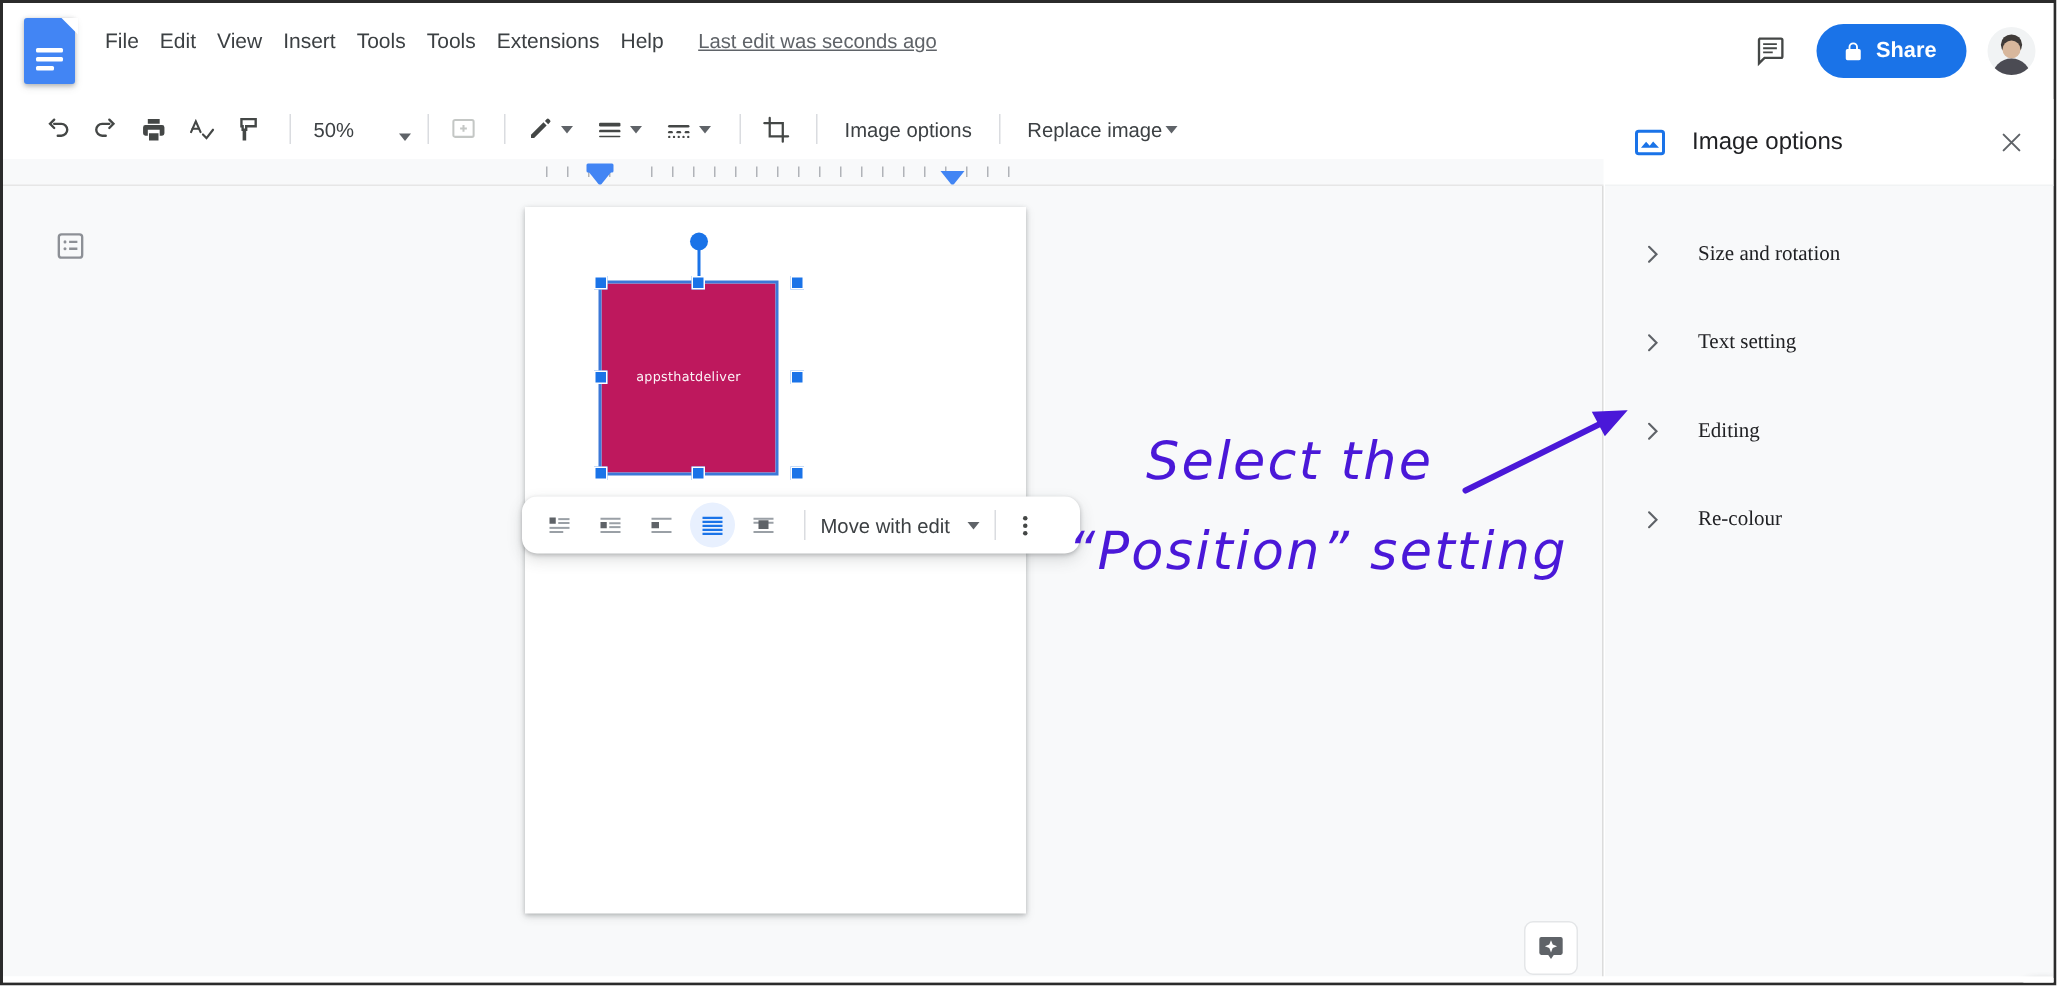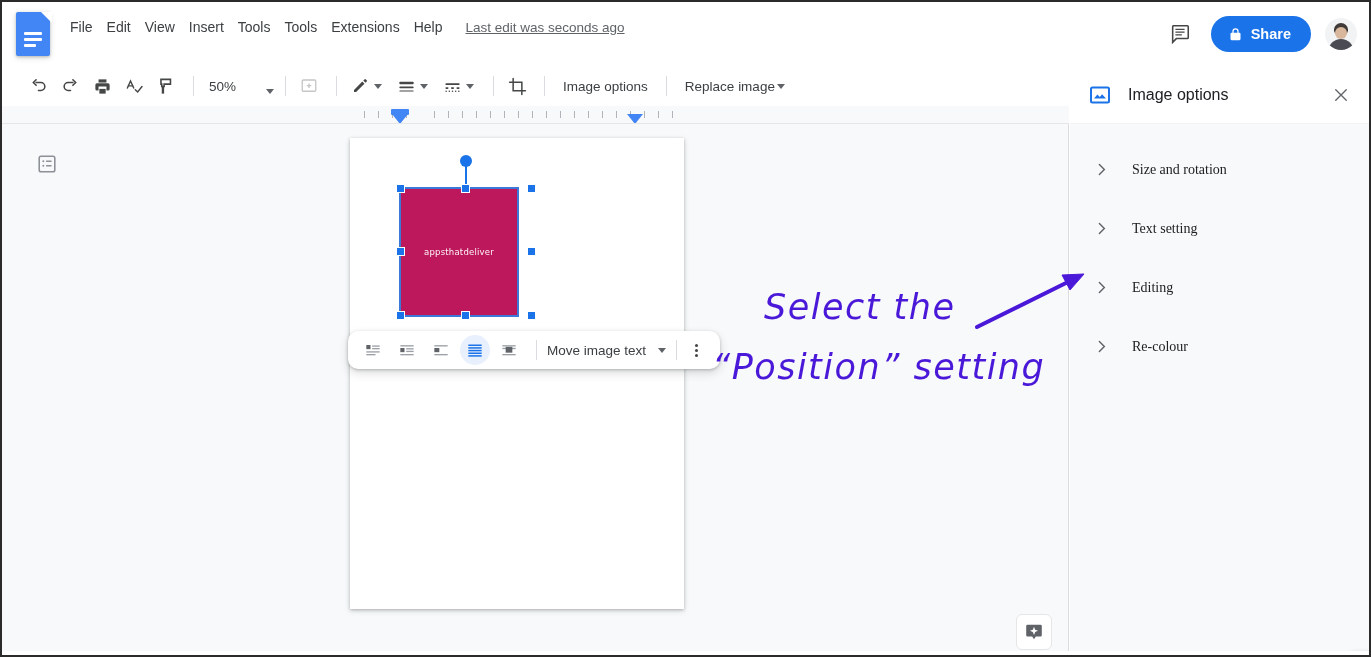--- a/index.html
+++ b/index.html
@@ -598,21 +598,21 @@
           <rect x="4" y="6.2" width="16" height="1.6" fill="#9aa0a6"></rect>
           <rect x="4" y="9.4" width="16" height="1.6" fill="#9aa0a6"></rect>
           <rect x="4" y="16.8" width="16" height="1.6" fill="#9aa0a6"></rect>
           <rect x="8" y="8.2" width="8" height="7" fill="#5f6368"></rect>
         </svg>
     </div>
 
     <div class="it-sep"></div>
 
     <div class="move-text">
-      <span>Move image text</span>
+      <span>Move with edit</span>
       <span class="caret"></span>
     </div>
 
     <div class="it-sep"></div>
 
     <div class="more-dots">
       <i></i>
         <i></i>
         <i></i>
     </div>

